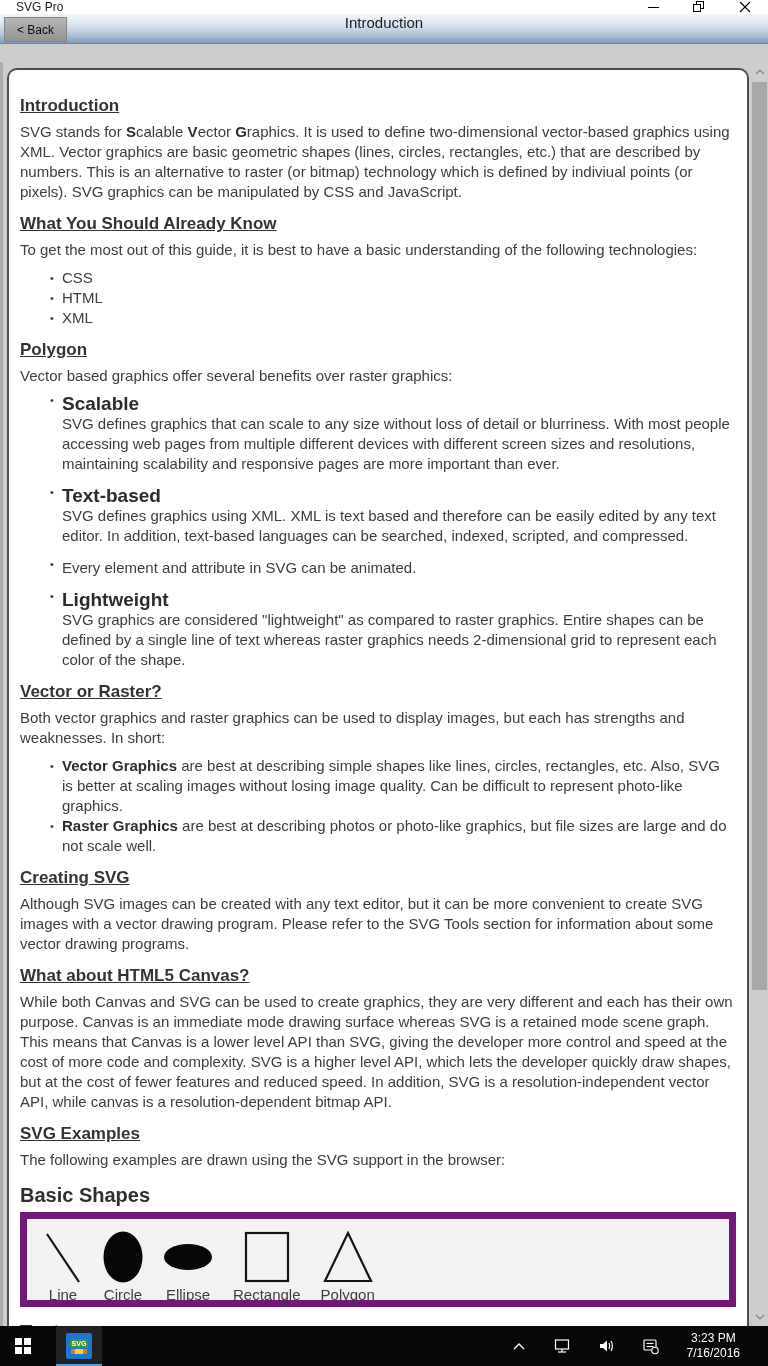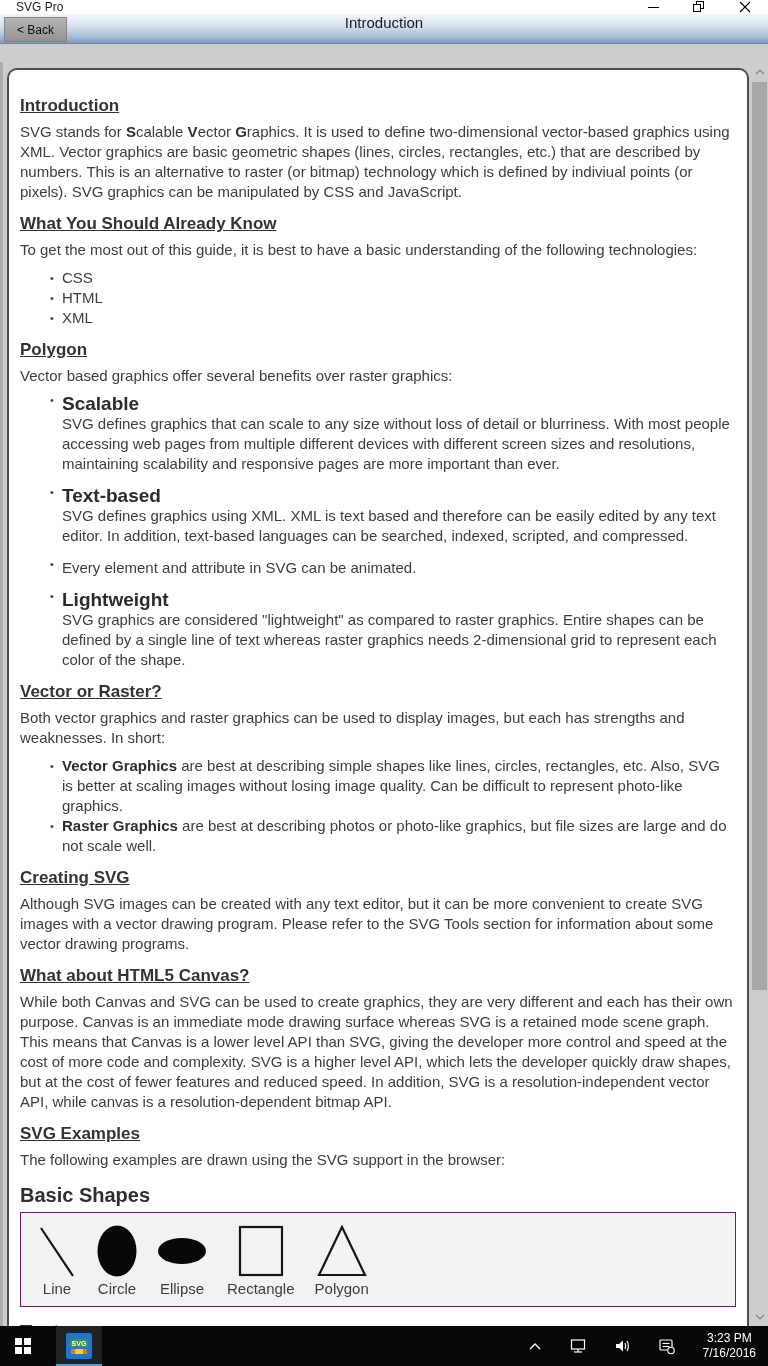--- a/index.html
+++ b/index.html
@@ -64,21 +64,21 @@
   ul.deflist { list-style: none; margin: 8px 0 10px 0; padding-left: 42px; }
   ul.deflist li { position: relative; margin-bottom: 12px; }
   ul.deflist li::before { content: "•"; position: absolute; left: -12px; top: 0; font-size: 11px; color: #3d3d3d; }
   ul.deflist .term { font-size: 19px; font-weight: bold; color: #2b2b2b; line-height: 20px; }
   ul.deflist .desc { font-size: 15px; color: #3d3d3d; line-height: 20px; }
   ul.leadlist { list-style: none; margin: 8px 7px 10px 0; padding-left: 42px; }
   ul.leadlist li { position: relative; font-size: 15px; color: #3d3d3d; line-height: 20px; }
   ul.leadlist li::before { content: "•"; position: absolute; left: -12px; top: 0; font-size: 11px; color: #3d3d3d; }
   .panel h3 { font-size: 20px; font-weight: bold; color: #2f2f2f; margin: 16px 0 8px 0; line-height: 18px; }
   .example-box {
-    background: #f2f2f2; border: 1px solid #701a75;
+    background: #f2f2f2; border: 7px solid #701a75;
     padding: 12px 16px 10px 16px; height: 95px;
   }
   .shapes-row { display: flex; gap: 20px; align-items: flex-start; }
   .shape-item { display: flex; flex-direction: column; align-items: center; }
   .shape-item svg { display: block; }
   .shape-label { font-size: 15px; color: #3d3d3d; margin-top: 4px; line-height: 15px; }
   
   .scrollbar { position: absolute; right: 0; top: 0; bottom: 0; width: 17px; background: #cdcdcd; }
   .sb-arrow { position: absolute; left: 0; width: 17px; height: 17px; display: flex; align-items: center; justify-content: center; }
   .sb-arrow.up { top: 1px; }
@@ -99,21 +99,21 @@
   .task-app .underline { position: absolute; left: 0; right: 0; bottom: 0; height: 2px; background: #4ca0e0; }
   .app-icon {
     width: 26px; height: 26px; background: #1b76d2; border-radius: 2px;
     display: flex; flex-direction: column; align-items: center; justify-content: center; gap: 1px;
   }
   .app-icon .svg-label {
     background: #3a9440; color: #fff; font-size: 7px; font-weight: bold;
     line-height: 9px; padding: 0 2px; letter-spacing: 0;
   }
   .app-icon .bar { width: 16px; height: 5px; background: linear-gradient(90deg, #e07820 0 22%, #f4d03f 22% 78%, #e07820 78% 100%); }
-  .tray { margin-left: auto; display: flex; align-items: center; gap: 20px; padding-right: 8px; }
+  .tray { margin-left: auto; display: flex; align-items: center; gap: 20px; padding-right: 24px; }
   .tray-icon { width: 24px; height: 40px; display: flex; align-items: center; justify-content: center; }
   .clock { display: flex; flex-direction: column; align-items: center; justify-content: center; color: #fff; padding: 0 4px; }
   .clock .time { font-size: 12px; line-height: 15px; }
   .clock .date { font-size: 12px; line-height: 15px; }
 </style>
 </head>
 <body>
 
 <div class="titlebar">
   <span class="titlebar-title">SVG Pro</span>

